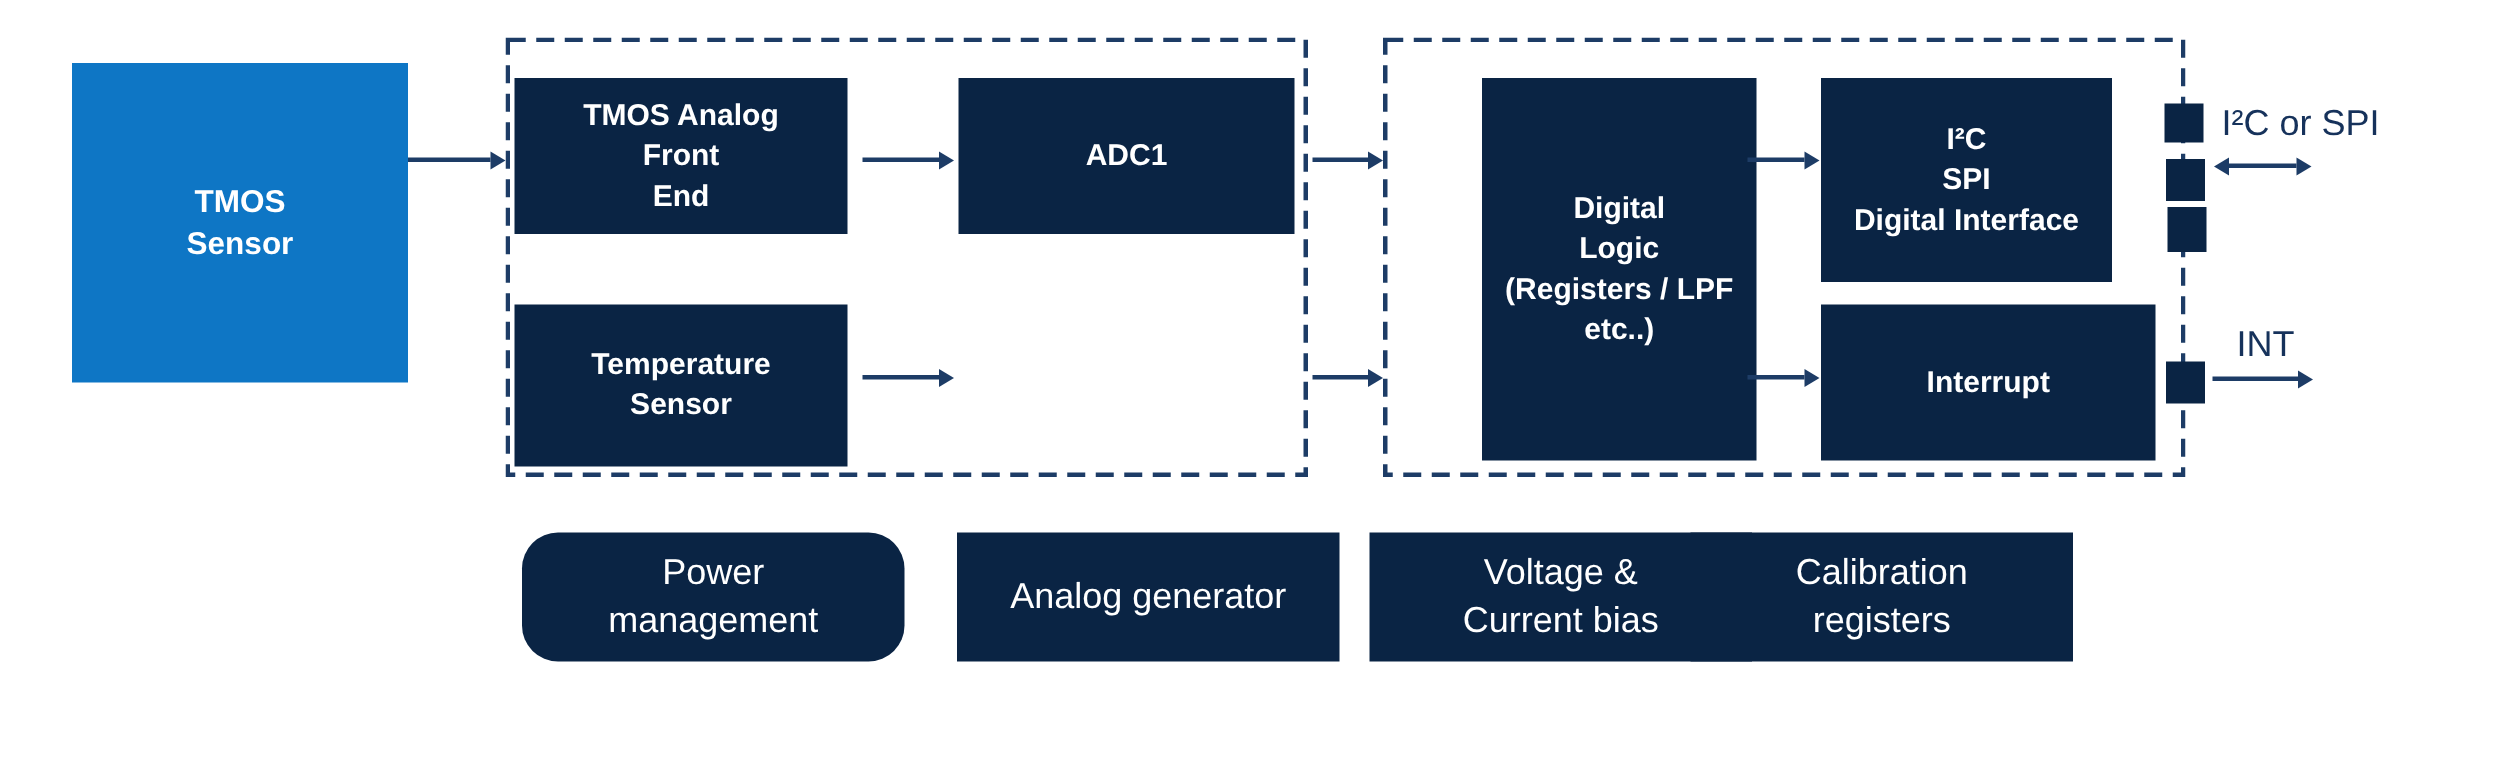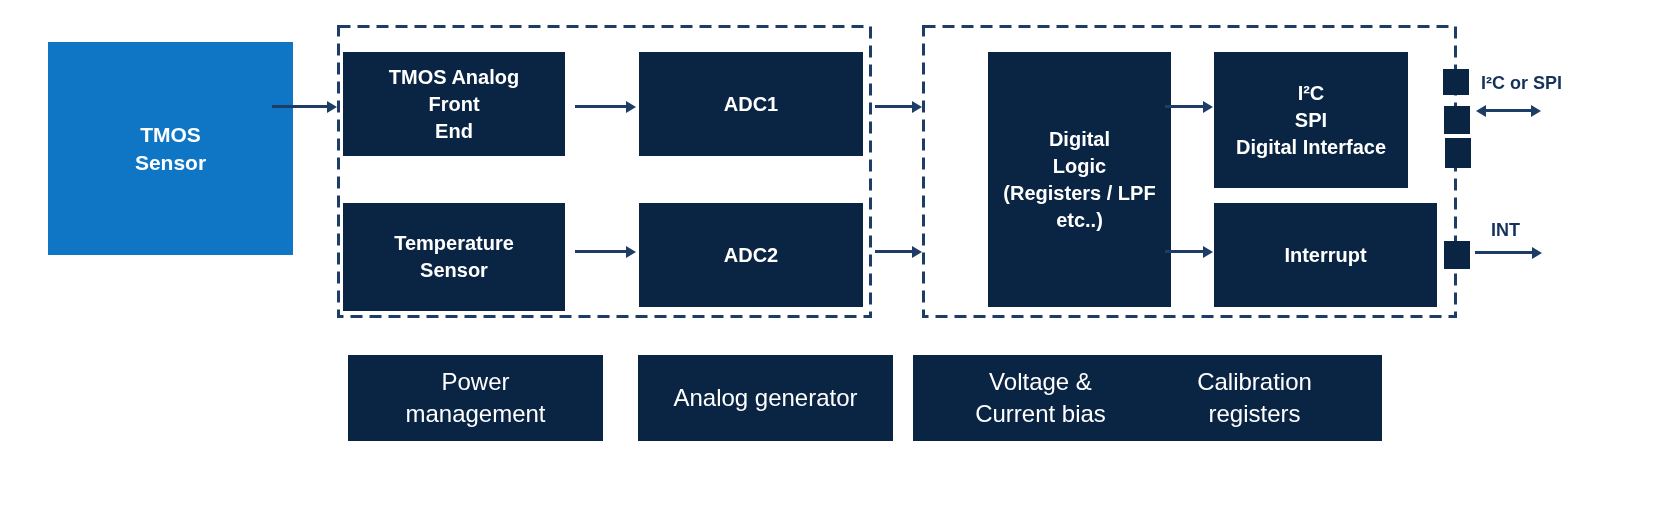--- a/index.html
+++ b/index.html
@@ -48,51 +48,50 @@
   .arrow.double::before{
     content:"";position:absolute;left:-10px;top:50%;transform:translateY(-50%);
     border-right:10px solid var(--line);
     border-top:6px solid transparent;border-bottom:6px solid transparent;
   }
   .pin{
     position:absolute;background:var(--navy);
   }
   .io-label{
     position:absolute;color:var(--labelink);
-    font-size:18px;line-height:20px;font-weight:bold;
+    font-size:24px;line-height:20px;font-weight:normal;
     white-space:nowrap;
   }
 </style>
 </head>
 <body>
 
 <div class="stage">
 
-  <div class="box sensor" style="left:48px;top:42px;width:245px;height:213px;">TMOS
+  <div class="box sensor" style="left:48px;top:42px;width:224px;height:213px;">TMOS
 Sensor</div>
 
   <div class="arrow" style="left:272px;top:105px;width:55px;"></div>
 
   <svg class="dashed" style="left:337px;top:25px;" width="535" height="293">
     <rect x="1.5" y="1.5" width="532" height="290"></rect>
   </svg>
 
   <div class="box" style="left:343px;top:52px;width:222px;height:104px;">TMOS Analog
 Front
 End</div>
 
   <div class="box" style="left:343px;top:203px;width:222px;height:108px;">Temperature
 Sensor</div>
 
   <div class="arrow" style="left:575px;top:105px;width:51px;"></div>
   <div class="arrow" style="left:575px;top:250px;width:51px;"></div>
 
   <div class="box" style="left:639px;top:52px;width:224px;height:104px;">ADC1</div>
 
-  <div class="box" style="left:639px;top:203px;width:224px;height:104px;">ADC2</div>
 
   <div class="arrow" style="left:875px;top:105px;width:37px;"></div>
   <div class="arrow" style="left:875px;top:250px;width:37px;"></div>
 
   <svg class="dashed" style="left:922px;top:25px;" width="535" height="293">
     <rect x="1.5" y="1.5" width="532" height="290"></rect>
   </svg>
 
   <div class="box" style="left:988px;top:52px;width:183px;height:255px;">Digital
 Logic
@@ -112,21 +111,21 @@
   <div class="pin" style="left:1444px;top:106px;width:26px;height:28px;"></div>
   <div class="pin" style="left:1445px;top:138px;width:26px;height:30px;"></div>
   <div class="pin" style="left:1444px;top:241px;width:26px;height:28px;"></div>
 
   <div class="io-label" style="left:1481px;top:73px;">I²C or SPI</div>
   <div class="arrow double" style="left:1486px;top:109px;width:45px;"></div>
 
   <div class="io-label" style="left:1491px;top:220px;">INT</div>
   <div class="arrow" style="left:1475px;top:251px;width:57px;"></div>
 
-  <div class="box bottom" style="left:348px;top:355px;width:255px;height:86px;">Power
+  <div class="box bottom" style="left:348px;top:355px;width:255px;height:86px;border-radius:24px;">Power
 management</div>
   <div class="box bottom" style="left:638px;top:355px;width:255px;height:86px;">Analog generator</div>
   <div class="box bottom" style="left:913px;top:355px;width:255px;height:86px;">Voltage &amp;
 Current bias</div>
   <div class="box bottom" style="left:1127px;top:355px;width:255px;height:86px;">Calibration
 registers</div>
 
 </div>
 
 </body></html>

